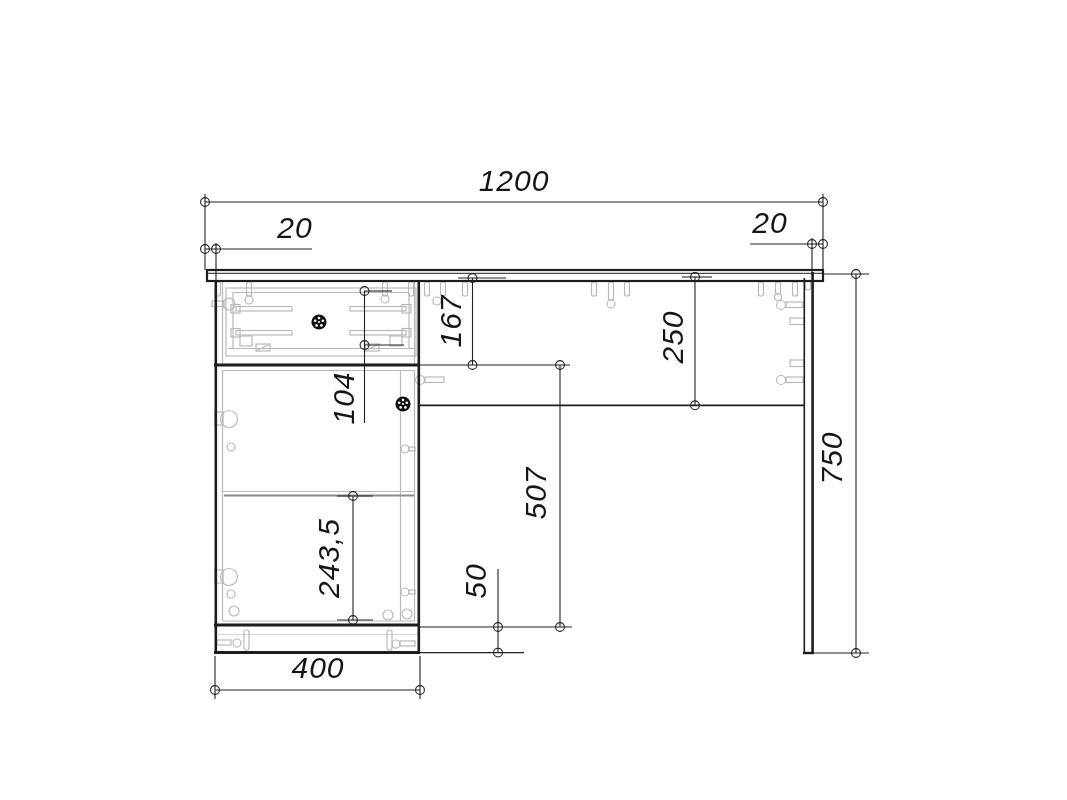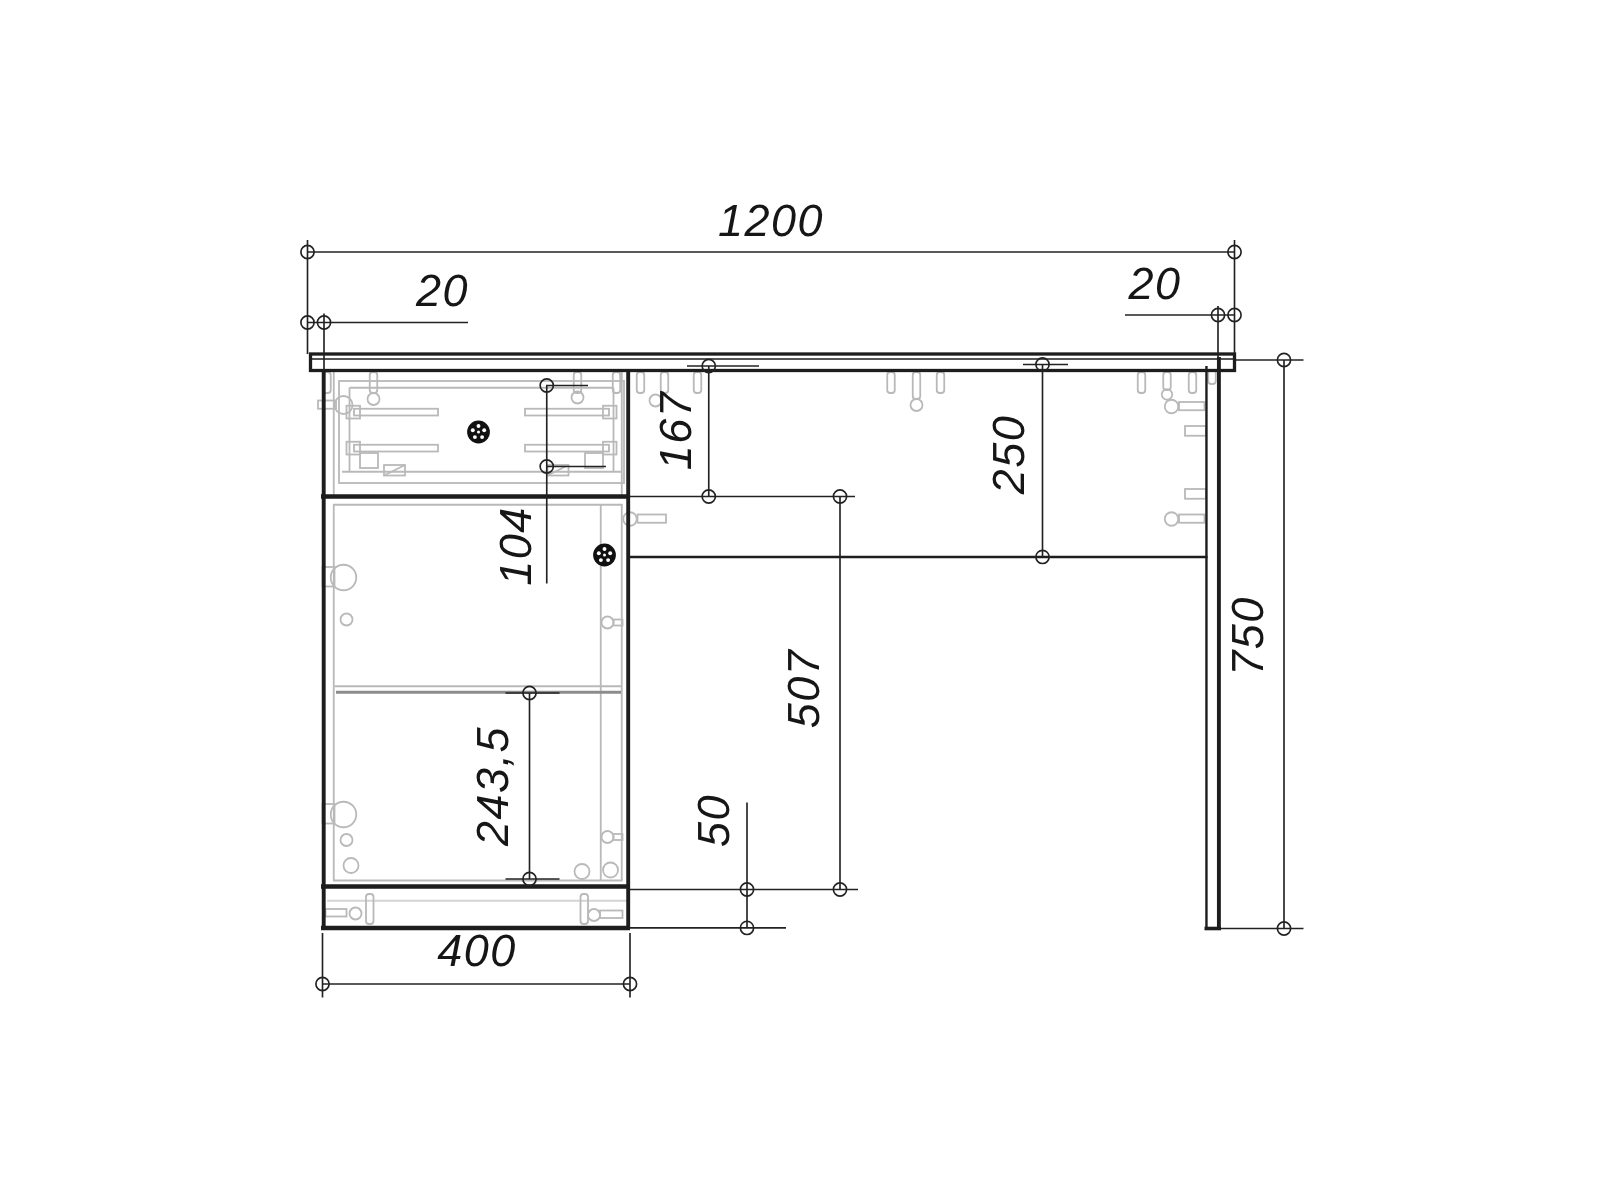--- a/index.html
+++ b/index.html
@@ -1,17 +1,17 @@
 <!DOCTYPE html>
 <html><head>
 <meta charset="utf-8">
 <style>
   html,body{margin:0;padding:0;background:#fff;}
   .page{position:relative;width:1067px;height:740px;background:#ffffff;overflow:hidden;
-        font-family:"Liberation Sans",sans-serif;}
+        font-family:"Liberation Sans",sans-serif;margin-top:34px;}
   svg{position:absolute;left:0;top:0;}
   .dimtxt{font-family:"Liberation Sans",sans-serif;font-style:italic;font-size:30px;
           fill:#161616;letter-spacing:1px;}
 </style>
 </head>
 <body>
 
 <div class="page">
 <svg width="1067" height="800" viewBox="0 0 1067 800">
 

